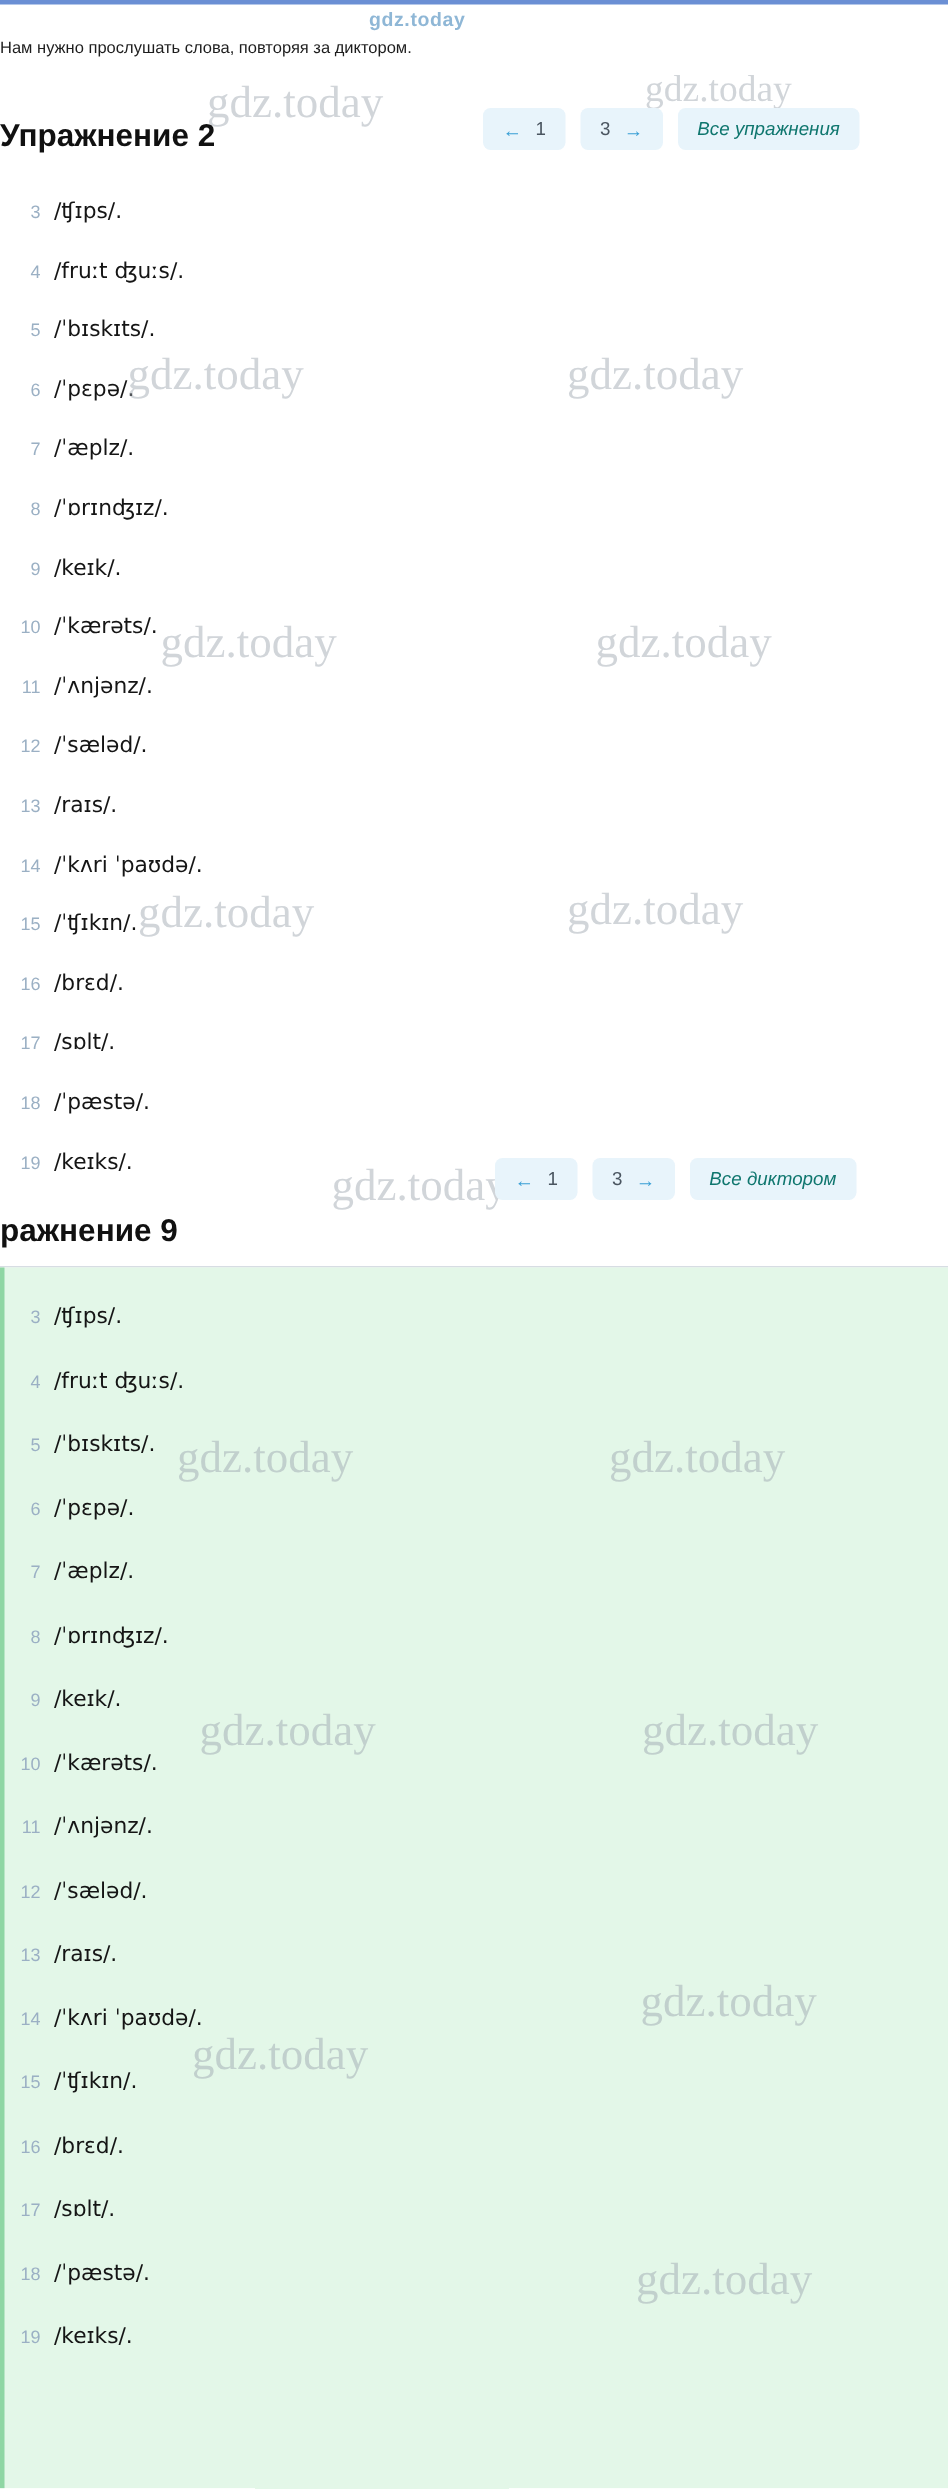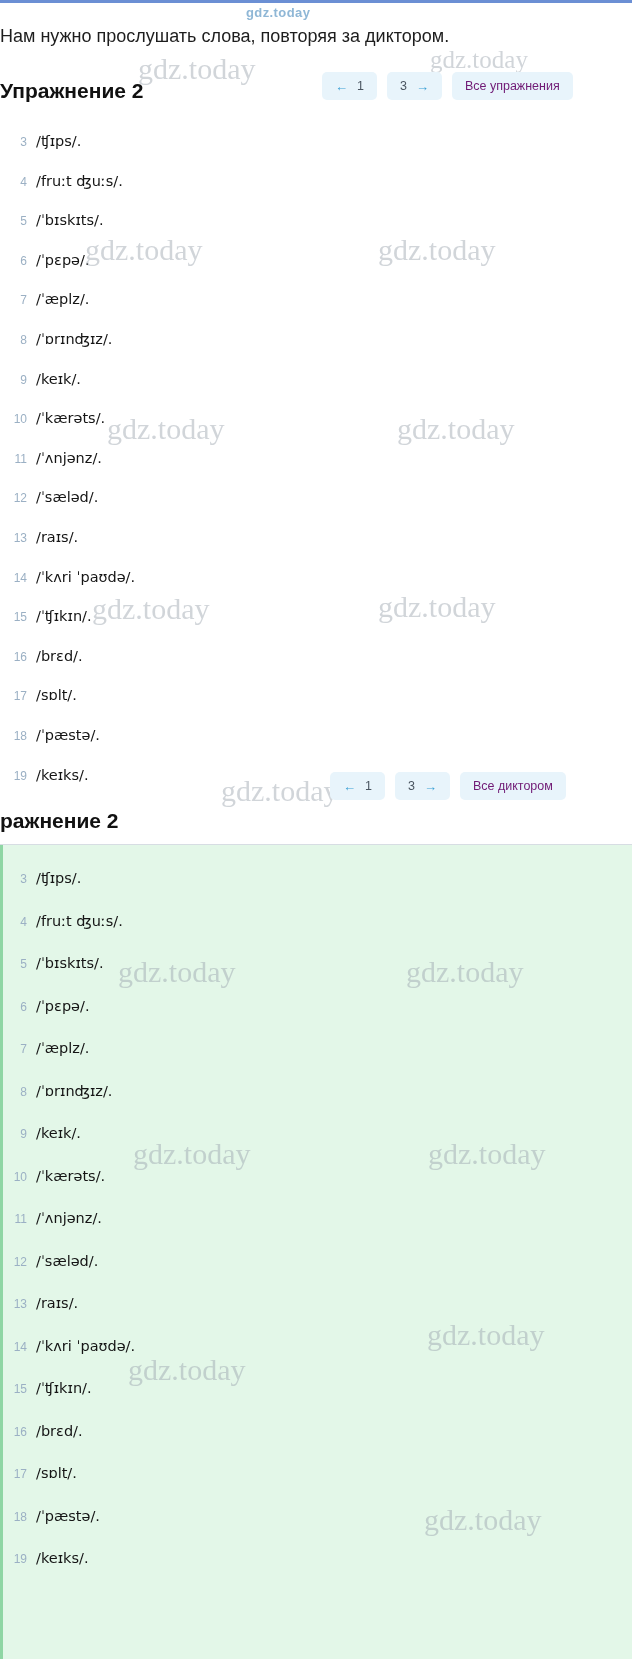--- a/index.html
+++ b/index.html
@@ -36,21 +36,21 @@
     font-weight: bold;
     letter-spacing: .4px;
     opacity: 1;
   }
 
   
   .intro {
     position: absolute;
     left: 0;
     top: 26px;
-    font-size: 18px;
+    font-size: 11px;
     color: #1d1d1d;
   }
 
   
   .ex-header {
     position: absolute;
     left: 0;
     width: 632px;
     display: flex;
     align-items: flex-end;
@@ -77,21 +77,21 @@
     align-items: center;
     gap: 9px;
     padding: 0 13px;
     white-space: nowrap;
     border: none;
     cursor: pointer;
     font-family: "Liberation Sans", sans-serif;
   }
   .pill .num { color: #4a5560; font-size: 12.5px; }
   .pill .arrow { color: #3ba0d6; font-size: 13px; }
-  .pill-all { color: #701a75; }
+  .pill-all { color: #0f766e; font-style: italic; }
 
   
   .lines { position: absolute; left: 0; width: 632px; }
   .line {
     display: flex;
     align-items: baseline;
     height: 39.6px;
   }
   .line .idx {
     width: 36px;
@@ -241,21 +241,21 @@
 
   <div class="wm lg" style="left:85px; top:233px;">gdz.today</div>
   <div class="wm lg" style="left:378px; top:233px;">gdz.today</div>
   <div class="wm lg" style="left:107px; top:412px;">gdz.today</div>
   <div class="wm lg" style="left:397px; top:412px;">gdz.today</div>
   <div class="wm lg" style="left:92px; top:592px;">gdz.today</div>
   <div class="wm lg" style="left:378px; top:590px;">gdz.today</div>
   <div class="wm lg" style="left:221px; top:774px;">gdz.today</div>
 
   <div class="ex-header" style="top:803px; height:30px;">
-    <div class="ex-title">ражнение 2</div>
+    <div class="ex-title">ражнение 9</div>
   </div>
   <div class="nav-group" style="left:330px; top:772px;">
     <button class="pill">
       <span class="arrow">←</span>
       <span class="num">1</span>
     </button>
     <button class="pill">
       <span class="num">3</span>
       <span class="arrow">→</span>
     </button>

